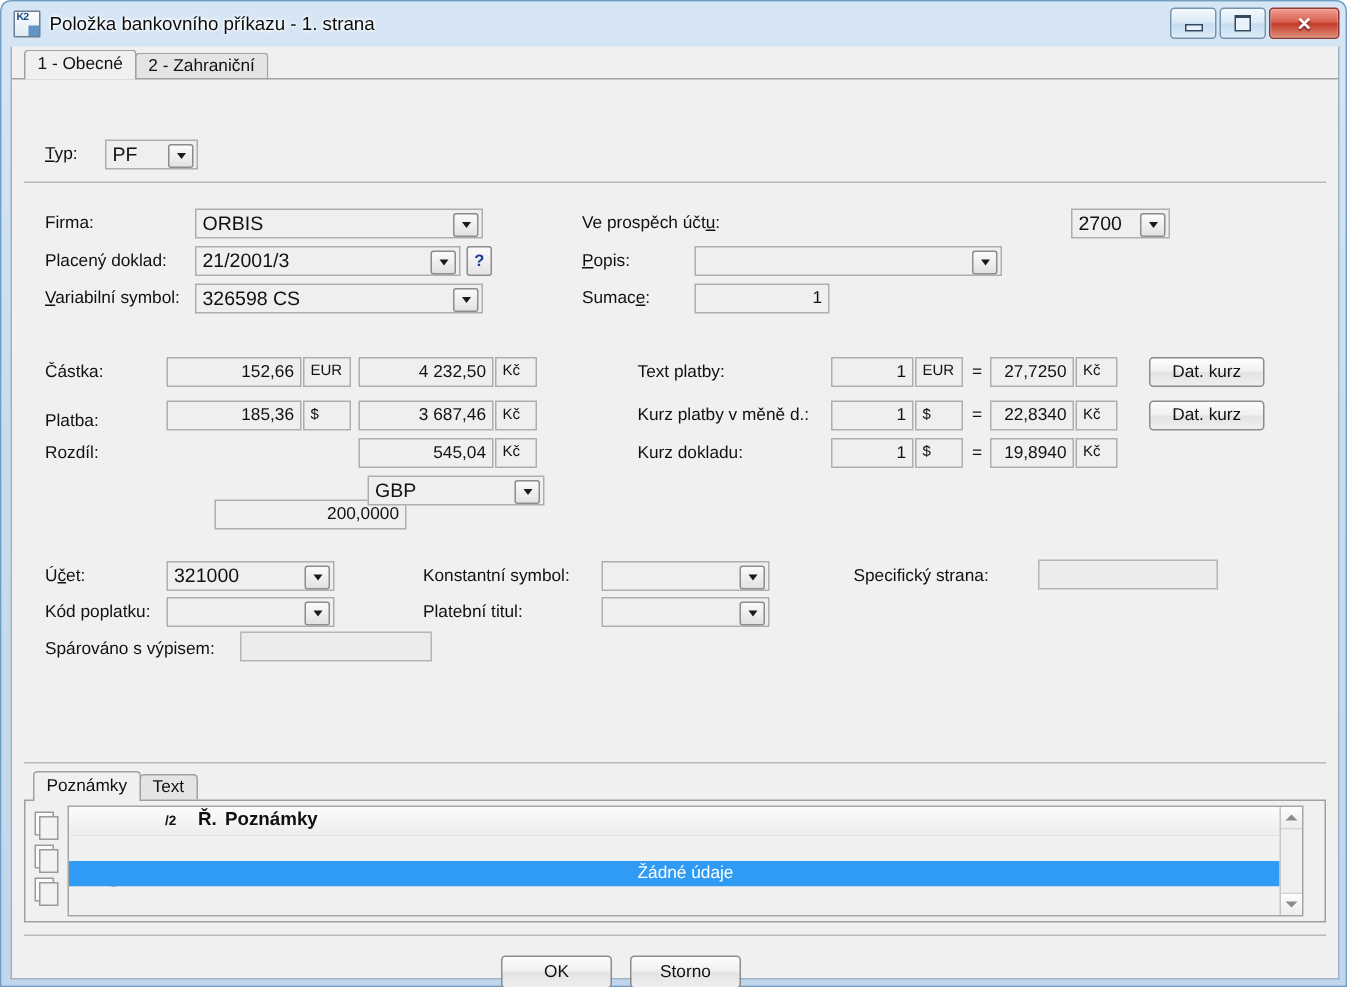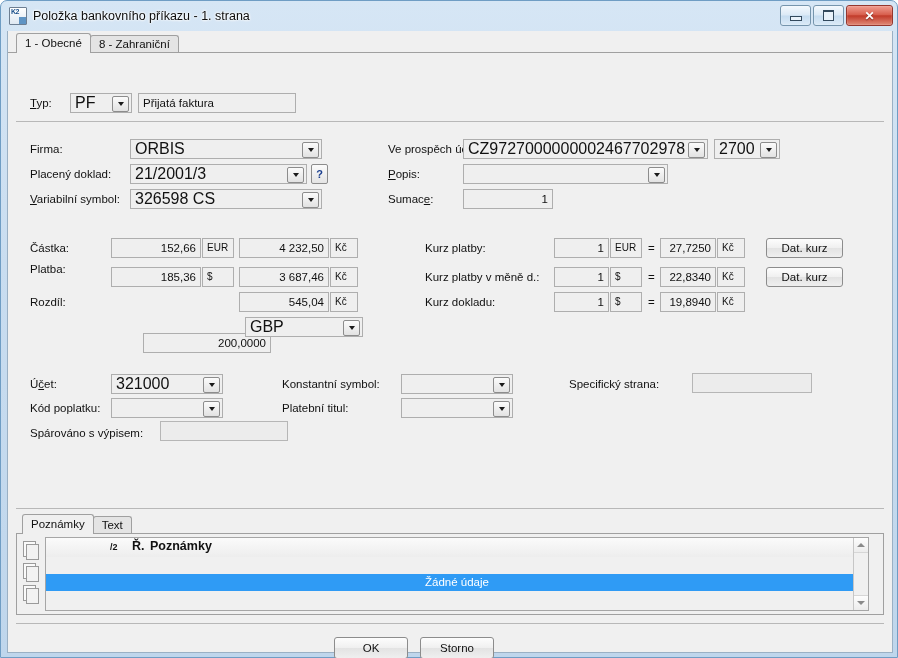--- a/index.html
+++ b/index.html
@@ -92,21 +92,21 @@
     white-space:nowrap;overflow:hidden;
   }
   .fld.num{text-align:right;}
   .fld.empty{background:#ececec;border-color:#b6b6b6;}
   .combo{
     position:absolute;box-sizing:border-box;height:20px;
     border:1px solid #aeaeae;background:#efefef;
   }
   .combo .val{
     position:absolute;left:4px;top:0;right:20px;height:18px;line-height:18px;
-    font-size:16px;color:#111;white-space:nowrap;overflow:hidden;
+    font-size:13px;color:#111;white-space:nowrap;overflow:hidden;
   }
   .combo .arrow{
     position:absolute;right:2px;top:2px;width:15px;height:14px;
     border:1px solid #8c8c8c;border-radius:2px;
     background:linear-gradient(to bottom,#fbfbfb,#e2e2e2);
     display:flex;align-items:center;justify-content:center;
   }
   .combo .arrow:after{
     content:"";width:0;height:0;border-left:3.5px solid transparent;
     border-right:3.5px solid transparent;border-top:4px solid #1a1a1a;
@@ -204,30 +204,29 @@
       <div class="wbtn close">
           <span class="x">✕</span>
         </div>
     </div>
   </div>
 
   <div class="client">
 
     <div class="tabstrip">
       <div class="tab active">1 - Obecné</div>
-      <div class="tab">8 - Zahraniční</div>
+      <div class="tab">2 - Zahraniční</div>
     </div>
     <div class="tabline"></div>
 
     <div class="lbl" style="left:22px;top:66px;"><u>T</u>yp:</div>
     <div class="combo" style="left:62px;top:62px;width:62px;">
       <span class="val">PF</span>
       <span class="arrow"></span>
     </div>
-    <div class="fld" style="left:130px;top:62px;width:158px;">Přijatá faktura</div>
 
     <div class="sep" style="left:8px;top:90px;width:868px;"></div>
 
     <div class="lbl" style="left:22px;top:112px;">Firma:</div>
     <div class="combo" style="left:122px;top:108px;width:192px;">
       <span class="val">ORBIS</span>
       <span class="arrow"></span>
     </div>
 
     <div class="lbl" style="left:22px;top:137px;">Placený doklad:</div>
@@ -237,61 +236,57 @@
     </div>
     <div class="sqbtn" style="left:303px;top:133px;">?</div>
 
     <div class="lbl" style="left:22px;top:162px;"><u>V</u>ariabilní symbol:</div>
     <div class="combo" style="left:122px;top:158px;width:192px;">
       <span class="val">326598 CS</span>
       <span class="arrow"></span>
     </div>
 
     <div class="lbl" style="left:380px;top:112px;">Ve prospěch účt<u>u</u>:</div>
-    <div class="combo" style="left:455px;top:108px;width:245px;">
-      <span class="val">CZ9727000000002467702978</span>
-      <span class="arrow"></span>
-    </div>
     <div class="combo" style="left:706px;top:108px;width:66px;">
       <span class="val">2700</span>
       <span class="arrow"></span>
     </div>
 
     <div class="lbl" style="left:380px;top:137px;"><u>P</u>opis:</div>
     <div class="combo" style="left:455px;top:133px;width:205px;">
       <span class="val"></span>
       <span class="arrow"></span>
     </div>
 
     <div class="lbl" style="left:380px;top:162px;">Sumac<u>e</u>:</div>
     <div class="fld num" style="left:455px;top:158px;width:90px;">1</div>
 
     <div class="lbl" style="left:22px;top:211px;">Částka:</div>
     <div class="fld num" style="left:103px;top:207px;width:90px;">152,66</div>
     <div class="cur" style="left:194px;top:207px;width:32px;">EUR</div>
     <div class="fld num" style="left:231px;top:207px;width:90px;">4 232,50</div>
     <div class="cur" style="left:322px;top:207px;width:28px;">Kč</div>
 
-    <div class="lbl" style="left:22px;top:232px;">Platba:</div>
+    <div class="lbl" style="left:22px;top:244px;">Platba:</div>
     <div class="fld num" style="left:103px;top:236px;width:90px;">185,36</div>
     <div class="cur" style="left:194px;top:236px;width:32px;">$</div>
     <div class="fld num" style="left:231px;top:236px;width:90px;">3 687,46</div>
     <div class="cur" style="left:322px;top:236px;width:28px;">Kč</div>
 
     <div class="lbl" style="left:22px;top:265px;">Rozdíl:</div>
     <div class="fld num" style="left:231px;top:261px;width:90px;">545,04</div>
     <div class="cur" style="left:322px;top:261px;width:28px;">Kč</div>
 
     <div class="fld num" style="left:106px;top:302px;width:128px;margin-left:29px;">200,0000</div>
     <div class="combo" style="left:237px;top:286px;width:118px;">
       <span class="val">GBP</span>
       <span class="arrow"></span>
     </div>
 
-    <div class="lbl" style="left:417px;top:211px;">Kurz platby:</div>
+    <div class="lbl" style="left:417px;top:211px;">Text platby:</div>
     <div class="fld num" style="left:546px;top:207px;width:55px;">1</div>
     <div class="cur" style="left:602px;top:207px;width:32px;">EUR</div>
     <div class="eq" style="left:640px;top:211px;">=</div>
     <div class="fld num" style="left:652px;top:207px;width:56px;">27,7250</div>
     <div class="cur" style="left:709px;top:207px;width:28px;">Kč</div>
     <div class="btn" style="left:758px;top:207px;width:77px;">Dat. kurz</div>
 
     <div class="lbl" style="left:417px;top:240px;">Kurz platby v měně d.:</div>
     <div class="fld num" style="left:546px;top:236px;width:55px;">1</div>
     <div class="cur" style="left:602px;top:236px;width:32px;">$</div>

